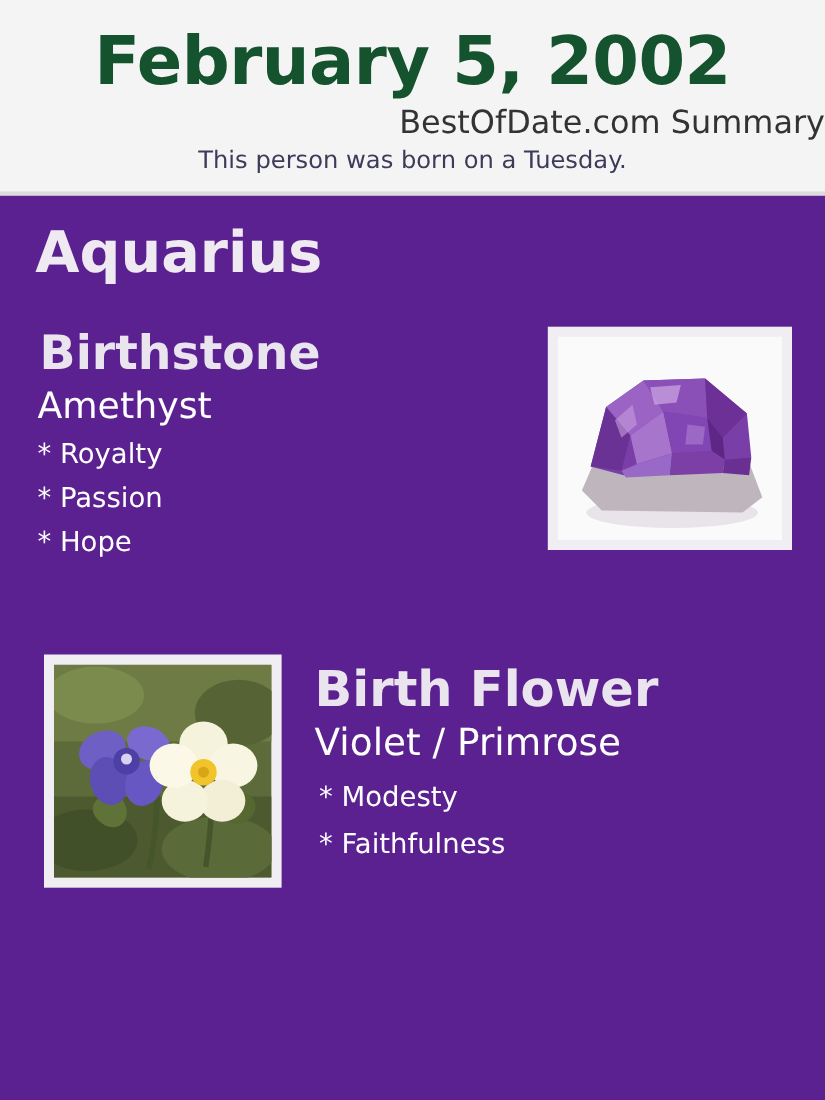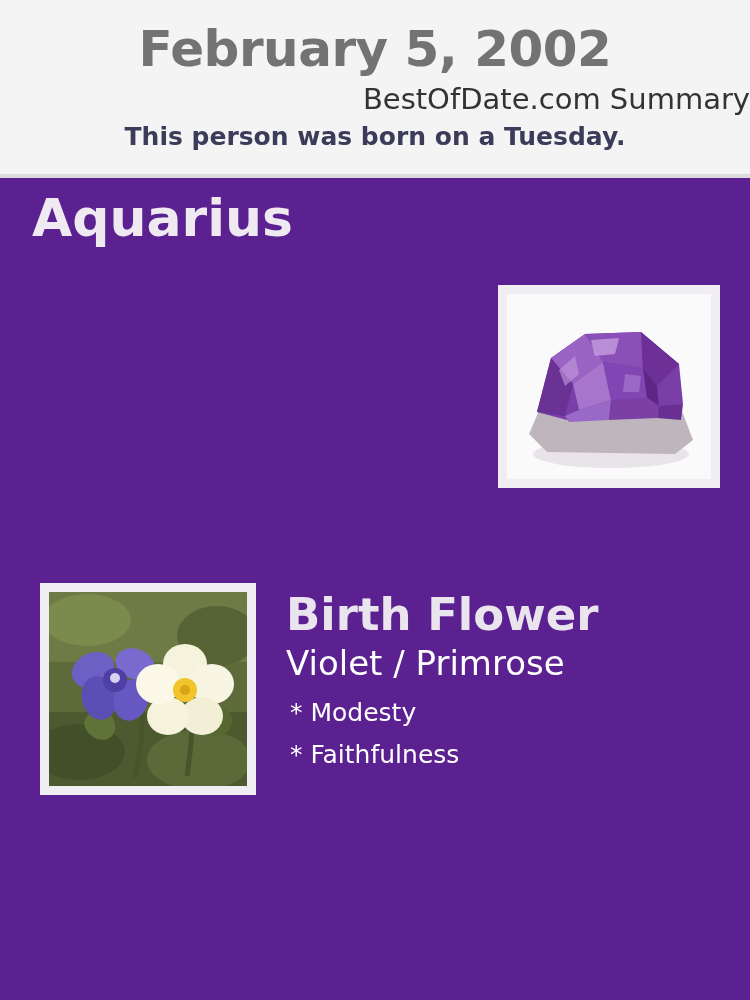--- a/index.html
+++ b/index.html
@@ -25,48 +25,47 @@
   .header {
     background: #f4f4f4;
     width: 100%;
     height: 178px;
     box-sizing: border-box;
     padding-top: 22px;
     text-align: center;
     border-bottom: 4px solid #dcdcdc;
   }
   .date-title {
-    color: #737373;
-    font-size: 50px;
+    color: #14532d;
+    font-size: 61px;
     font-weight: bold;
     line-height: 1.1;
     margin: 0 0 6px 0;
     letter-spacing: -0.5px;
   }
   .site-summary {
     color: #333333;
     font-size: 29px;
     line-height: 1.15;
     margin: 0 0 6px 0;
     text-align: right;
   }
   .born-line {
     color: #3c3c5a;
-    font-size: 25px;
+    font-size: 22px;
     line-height: 1.2;
     margin: 0;
-    font-weight: bold;
   }
 
   
   .body-panel {
     background: #5b2190;
     flex: 1;
     box-sizing: border-box;
-    padding: 12px 30px 20px 32px;
+    padding: 24px 30px 20px 32px;
     color: #ffffff;
     position: relative;
   }
 
   .zodiac-name {
     font-size: 52px;
     font-weight: bold;
     color: #efe9f2;
     margin: 0 0 6px 0;
     line-height: 1.1;
@@ -175,20 +174,27 @@
     <div class="born-line">This person was born on a Tuesday.</div>
   </div>
 
   <div class="body-panel">
 
     <div class="zodiac-block">
       <div class="zodiac-name">Aquarius</div>
     </div>
 
     <div class="stone-section">
+      <div class="stone-text">
+        <div class="section-heading">Birthstone</div>
+        <div class="section-sub">Amethyst</div>
+        <div class="trait">* Royalty</div>
+        <div class="trait">* Passion</div>
+        <div class="trait">* Hope</div>
+      </div>
 
       <div class="photo-frame stone-photo">
         <div class="photo-inner">
           <div class="amethyst-bg">
             <svg width="100%" height="100%" viewBox="0 0 204 185" preserveAspectRatio="xMidYMid slice">
               <rect x="0" y="0" width="204" height="185" fill="#fafafa"></rect>
               <ellipse cx="104" cy="160" rx="78" ry="14" fill="#e8e4ea"></ellipse>
 
               <path d="M22 140 L34 112 L170 104 L186 146 L168 160 L40 158 Z" fill="#bfb6bd"></path>
               <path d="M34 112 L60 96 L150 92 L170 104 Z" fill="#d5cdd3"></path>

